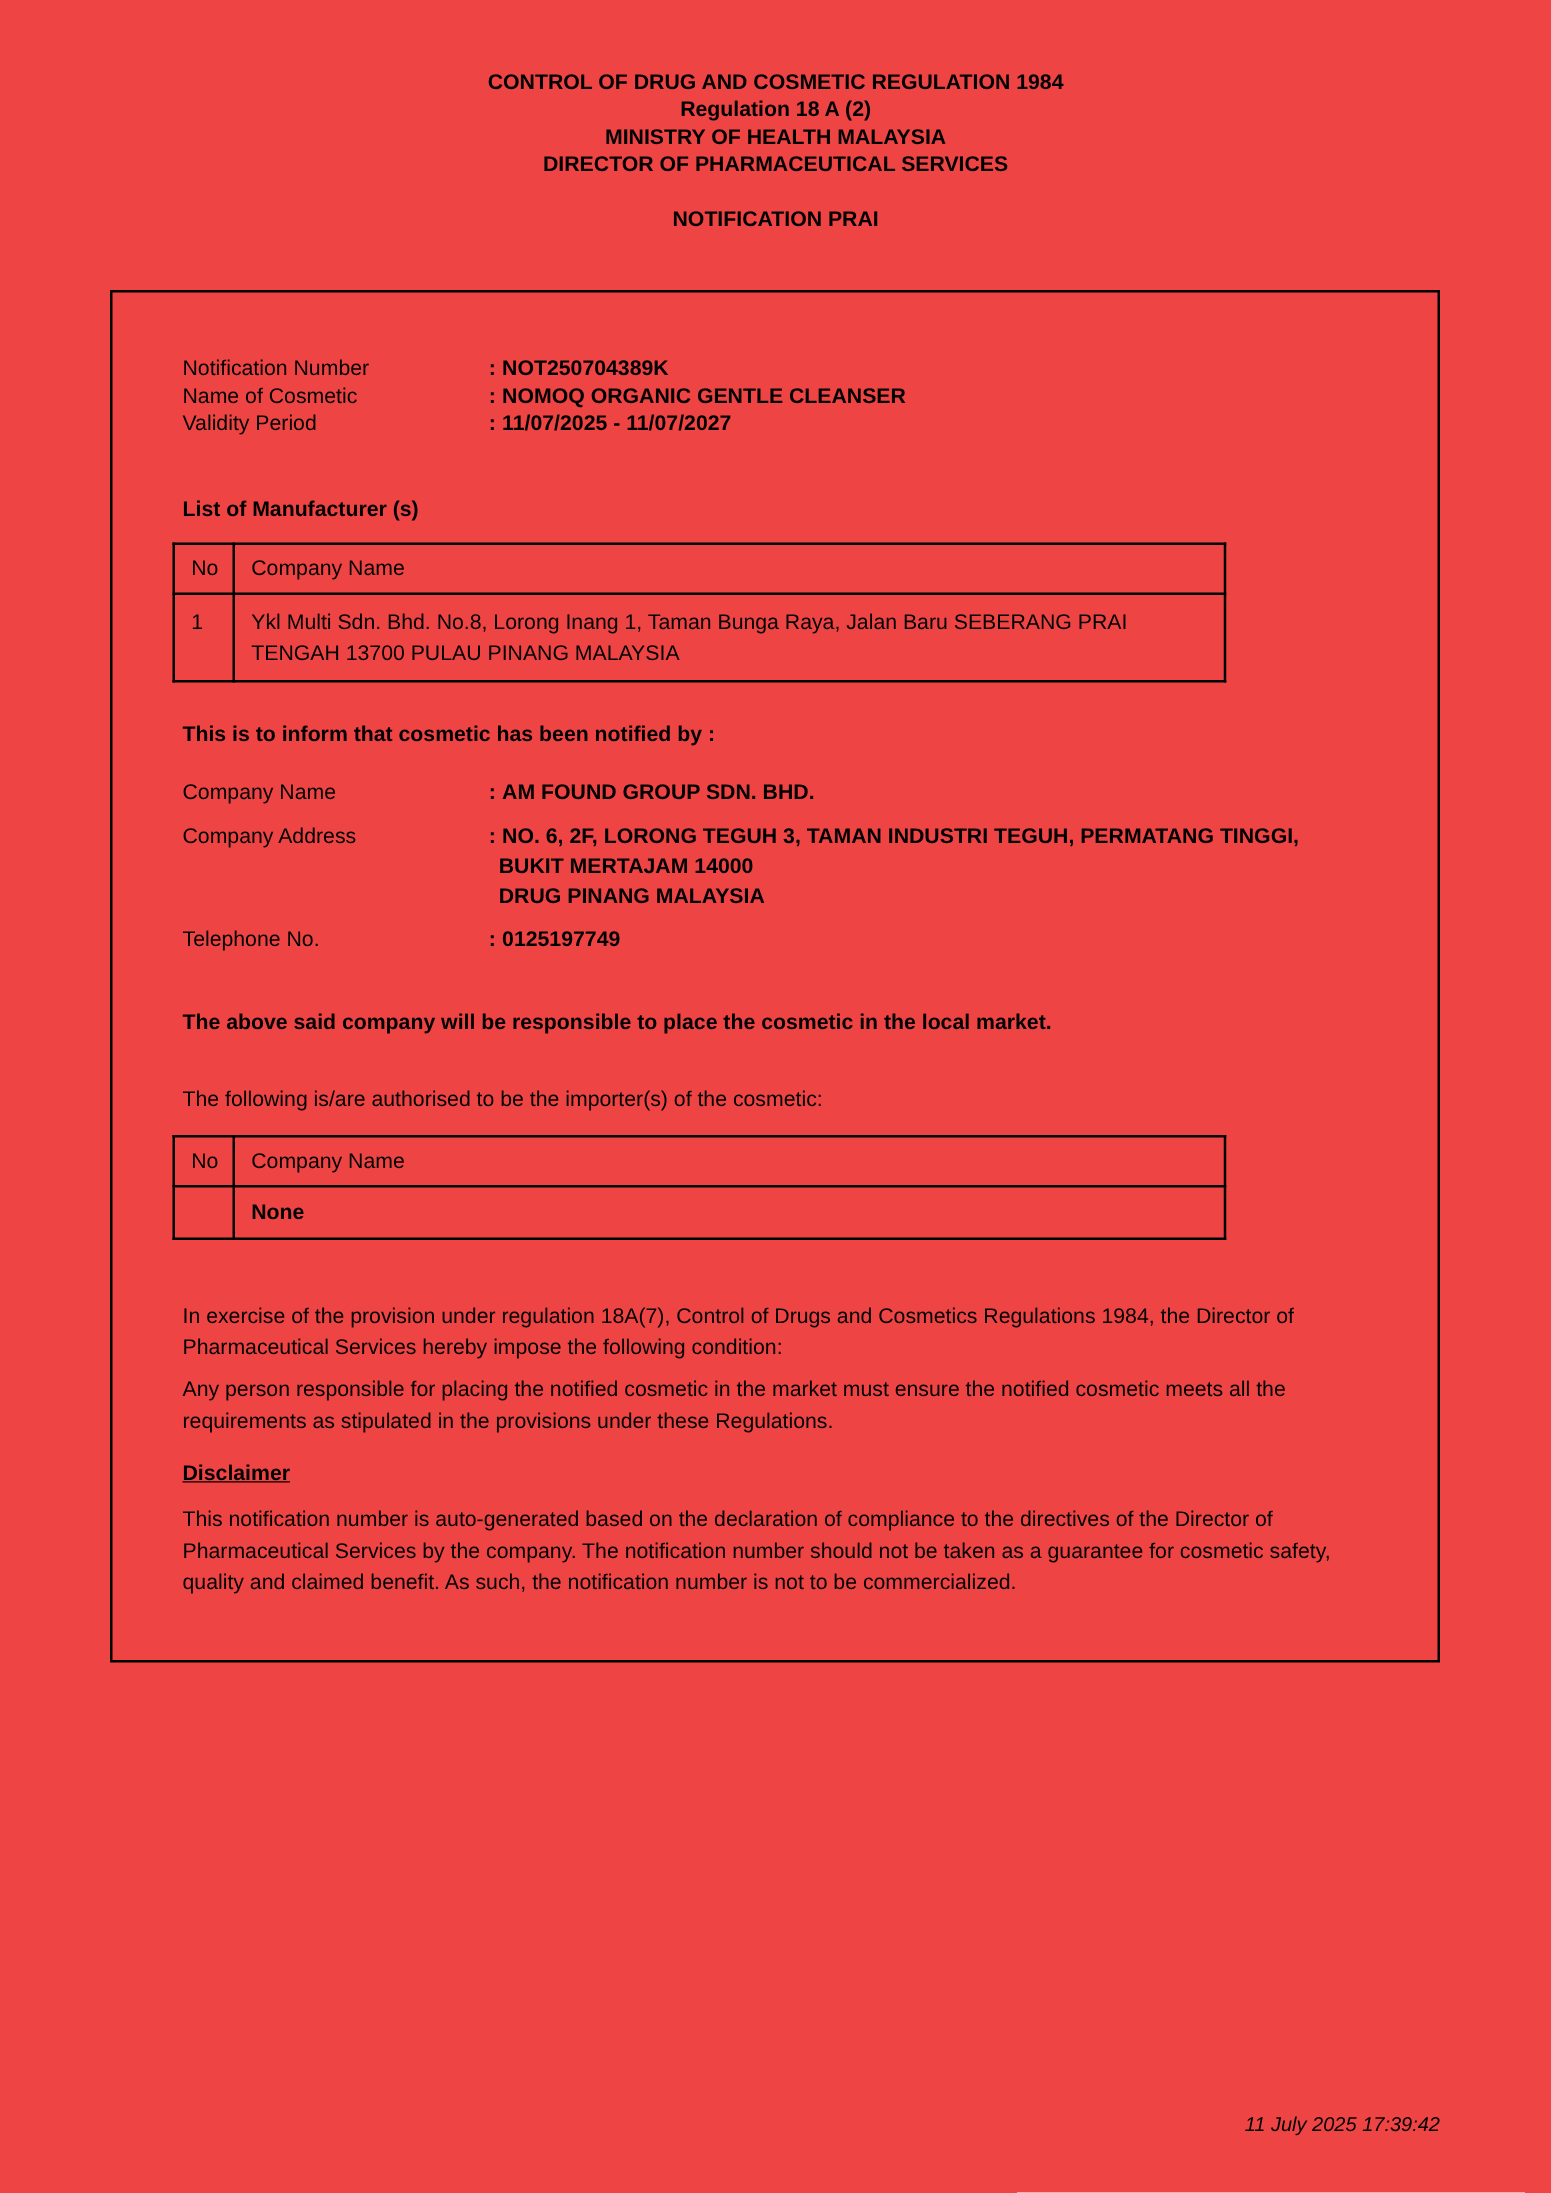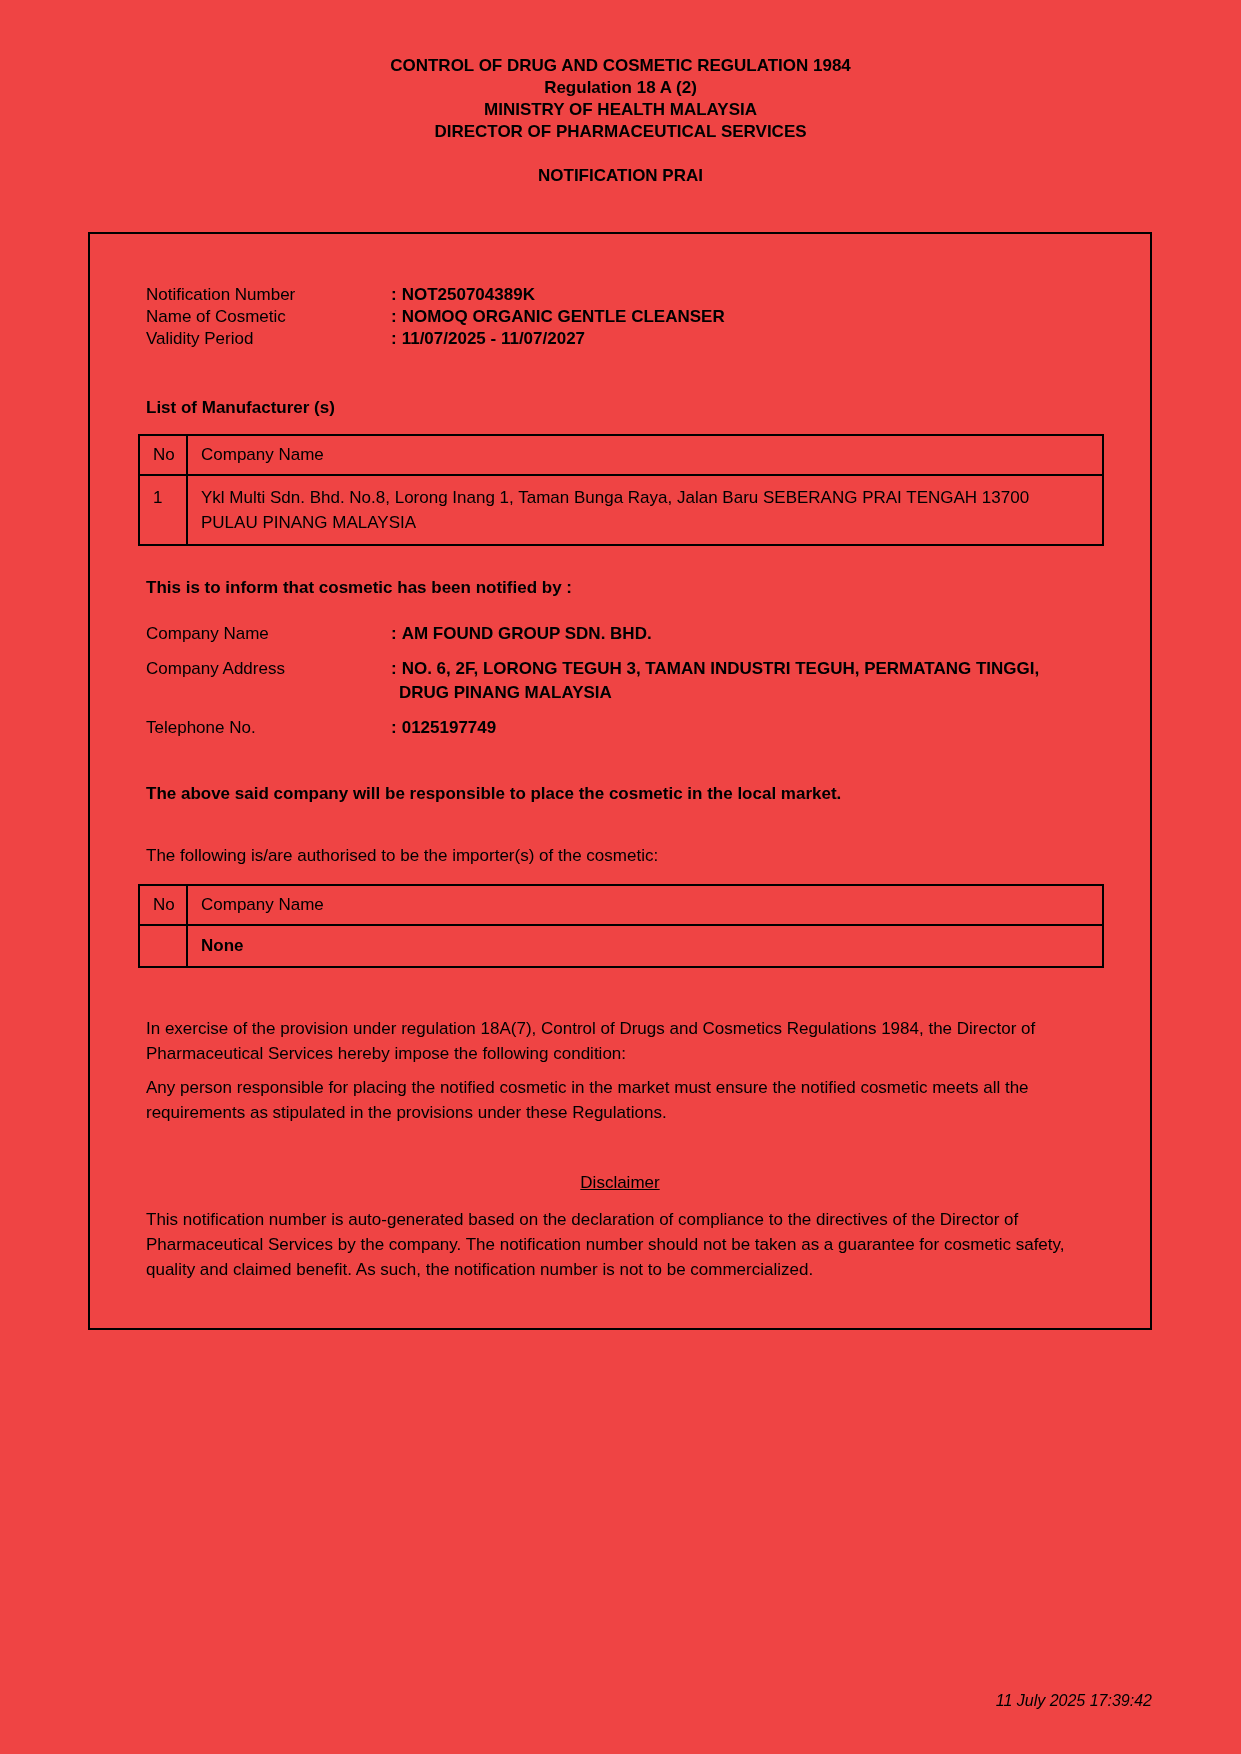--- a/index.html
+++ b/index.html
@@ -38,21 +38,21 @@
   }
   .kv-row { display: flex; line-height: 22px; }
   .kv-label { width: 245px; flex: 0 0 245px; }
   .kv-value { font-weight: bold; }
   .colon { margin-right: 5px; }
   .section-heading { font-weight: bold; margin-top: 48px; }
   .data-table {
     border-collapse: collapse;
     margin-top: 16px;
     margin-left: -8px;
-    width: 966px;
+    width: 843px;
     table-layout: fixed;
   }
   .data-table th, .data-table td {
     border: 2px solid #000000;
     font-size: 17px;
     text-align: left;
     vertical-align: top;
   }
   .data-table th {
     font-weight: normal;
@@ -69,24 +69,23 @@
   .company-block { margin-top: 24px; }
   .company-block .kv-row { margin-top: 11px; line-height: 24px; }
   .company-block .kv-row:first-child { margin-top: 0; }
   .addr-extra { padding-left: 8px; }
   .bold-note { font-weight: bold; margin-top: 42px; line-height: 24px; }
   .importer-note { font-weight: normal; margin-top: 38px; line-height: 24px; }
   .importer-table td { font-weight: bold; line-height: 22px; }
   .para { margin-top: 48px; line-height: 25px; }
   .para2 { margin-top: 9px; line-height: 25px; }
   .disclaimer-heading {
-    margin-top: 48px;
-    font-weight: normal;
+    margin-top: 20px;
+    font-weight: bold;
     text-decoration: underline;
-    text-align: center;
   }
   .disclaimer-para { margin-top: 14px; line-height: 25px; }
   .footer-timestamp {
     position: absolute;
     top: 1692px;
     right: 89px;
     font-style: italic;
     font-size: 16px;
   }
 </style>
@@ -142,20 +141,21 @@
 
     <div class="company-block">
       <div class="kv-row">
         <div class="kv-label">Company Name</div>
         <div class="kv-value"><span class="colon">:</span><span>AM FOUND GROUP SDN. BHD.</span></div>
       </div>
       <div class="kv-row">
         <div class="kv-label">Company Address</div>
         <div class="kv-value">
           <div><span class="colon">:</span><span>NO. 6, 2F, LORONG TEGUH 3, TAMAN INDUSTRI TEGUH, PERMATANG TINGGI,</span></div>
+          <div class="addr-extra">BUKIT MERTAJAM 14000</div>
           <div class="addr-extra">DRUG PINANG MALAYSIA</div>
         </div>
       </div>
       <div class="kv-row">
         <div class="kv-label">Telephone No.</div>
         <div class="kv-value"><span class="colon">:</span><span>0125197749</span></div>
       </div>
     </div>
 
     <div class="bold-note">The above said company will be responsible to place the cosmetic in the local market.</div>

